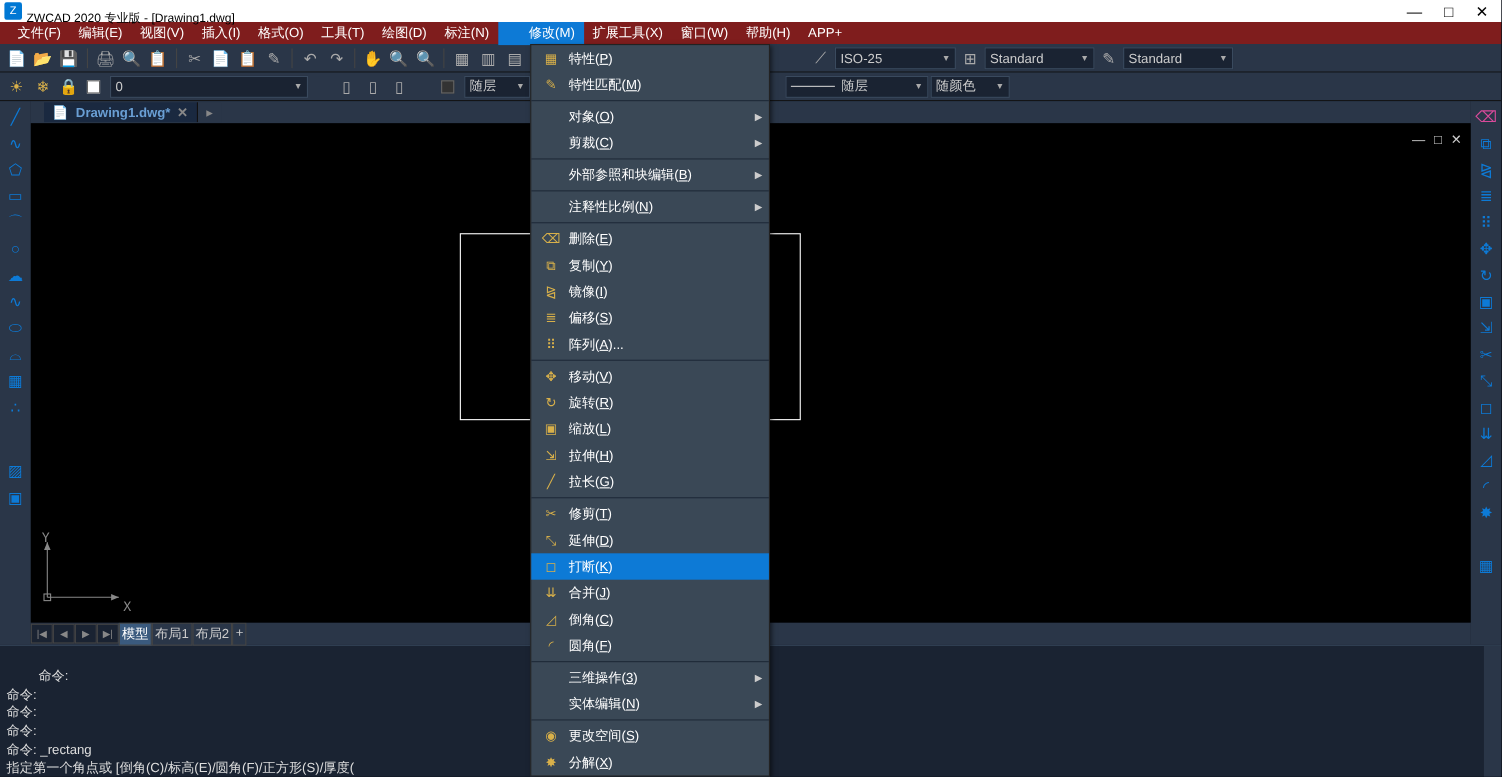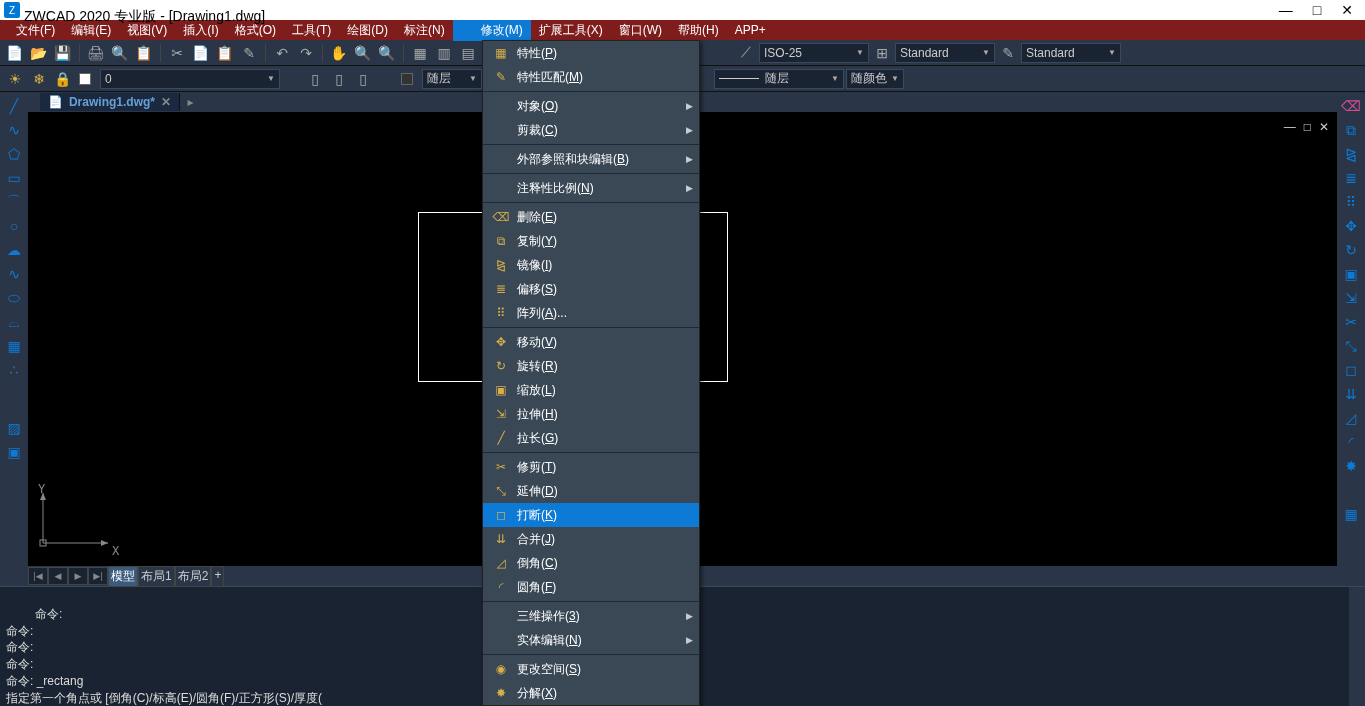--- a/index.html
+++ b/index.html
@@ -1,20 +1,20 @@
 <!DOCTYPE html>
 <html><head>
 <meta charset="utf-8">
 <style>
   * { margin: 0; padding: 0; box-sizing: border-box; font-family: "Microsoft YaHei", Arial, sans-serif; }
   body { width: 1365px; height: 706px; background: #1a2332; color: #ccc; font-size: 12px; overflow: hidden; position: relative; }
   
   .title-bar { height: 20px; background: #fff; display: flex; align-items: center; padding: 0 4px; color: #000; }
   .title-bar .logo { width: 16px; height: 16px; background: #0078d4; border-radius: 2px; margin-right: 4px; display:flex;align-items:center;justify-content:center;color:#fff;font-size:10px; }
-  .title-bar .title-text { flex: 1; font-size: 14px; margin-top: 13px; }
+  .title-bar .title-text { flex: 1; font-size: 11px; margin-top: 13px; }
   .win-controls { display: flex; gap: 20px; margin-right: 8px; }
   .win-controls span { font-size: 14px; cursor: default; }
   
   .menu-bar { height: 20px; background: #7f1d1d; display: flex; align-items: center; padding-left: 8px; }
   .menu-bar .menu-item { padding: 2px 8px; color: #fff; cursor: default; }
   .menu-bar .menu-item.active { background: #0d7ad6; padding-left: 28px; }
   
   .toolbar-row { height: 26px; background: #2a3648; display: flex; align-items: center; border-bottom: 1px solid #111; padding: 0 4px; gap: 2px; }
   .tool-btn { width: 22px; height: 22px; display: flex; align-items: center; justify-content: center; color: #aaa; font-size: 14px; }
   .tool-sep { width: 1px; height: 18px; background: #444; margin: 0 3px; }
@@ -157,21 +157,21 @@
   <div class="combo" style="width:60px">
     <span>随层</span>
     <span class="arrow">▼</span>
   </div>
   <div style="width:228px"></div>
   <div class="combo" style="width:130px">
     <span style="border-top:1px solid #ccc;width:40px;margin-right:6px"></span>
     <span>随层</span>
     <span class="arrow">▼</span>
   </div>
-  <div class="combo" style="width:58px">
+  <div class="combo" style="width:72px">
     <span>随颜色</span>
     <span class="arrow">▼</span>
   </div>
 </div>
 
 <div class="workspace">
   <div class="left-toolbar">
     <div class="vtool">╱</div>
     <div class="vtool">∿</div>
     <div class="vtool">⬠</div>

